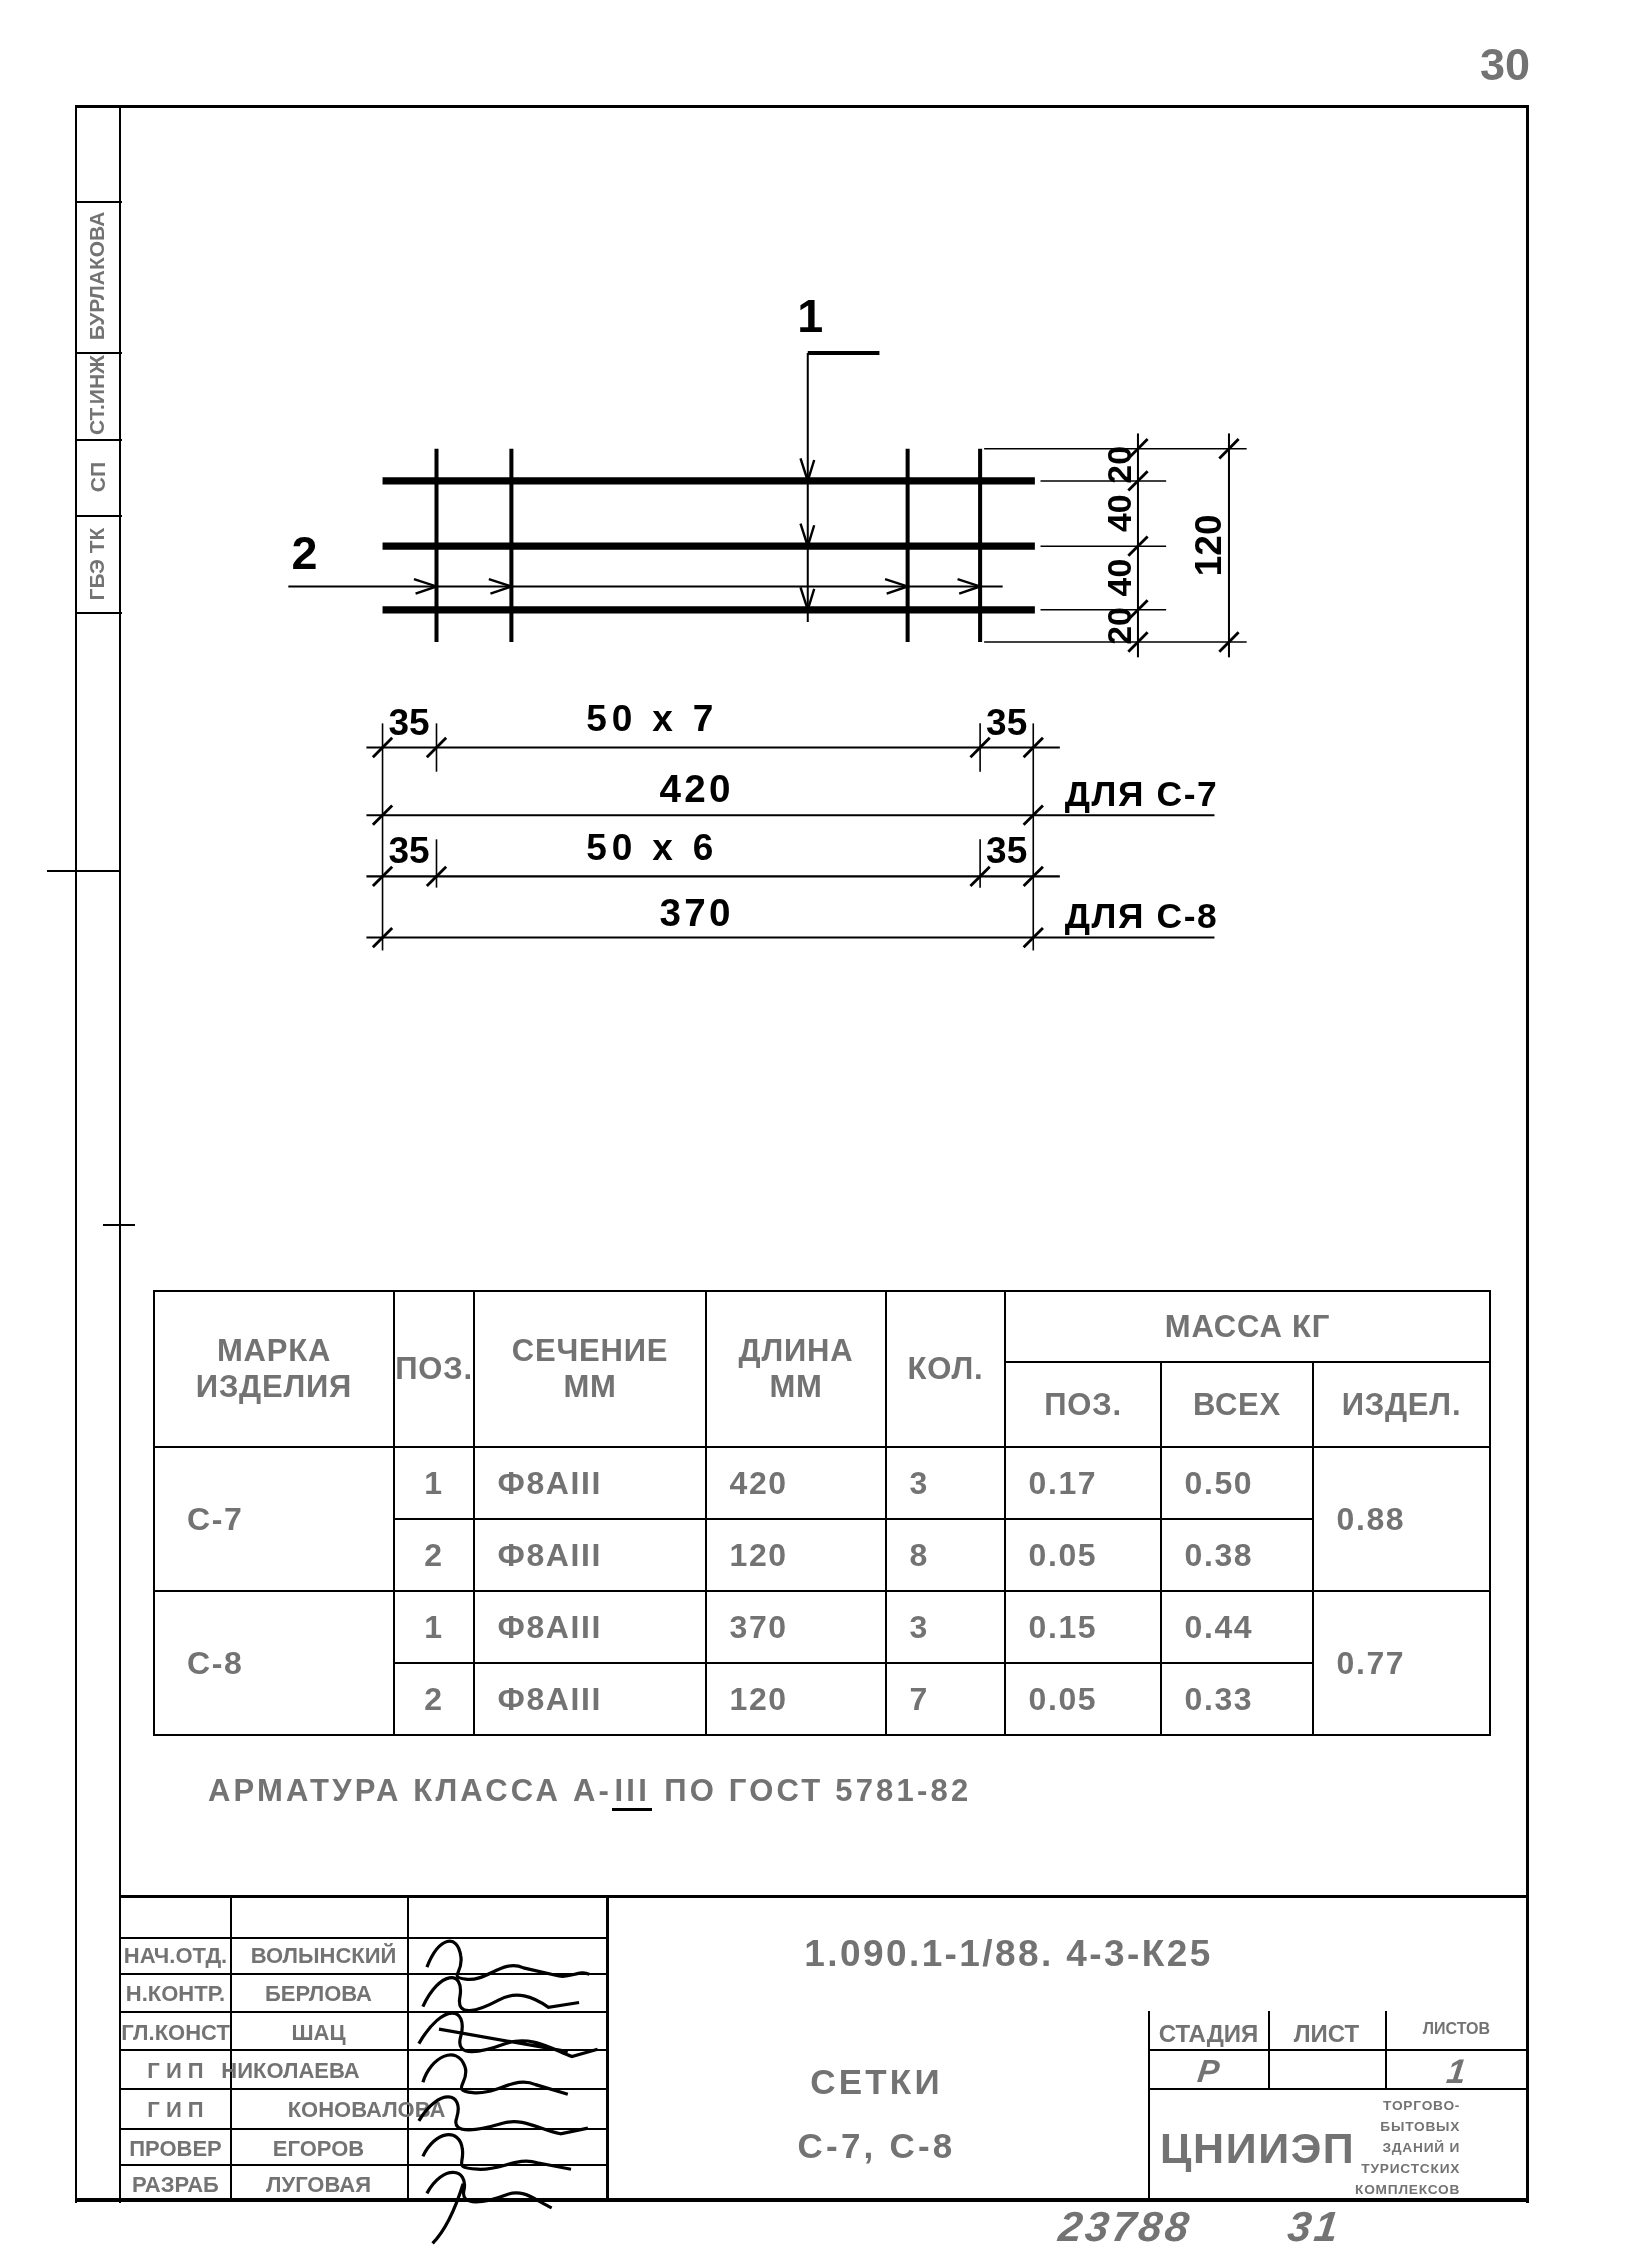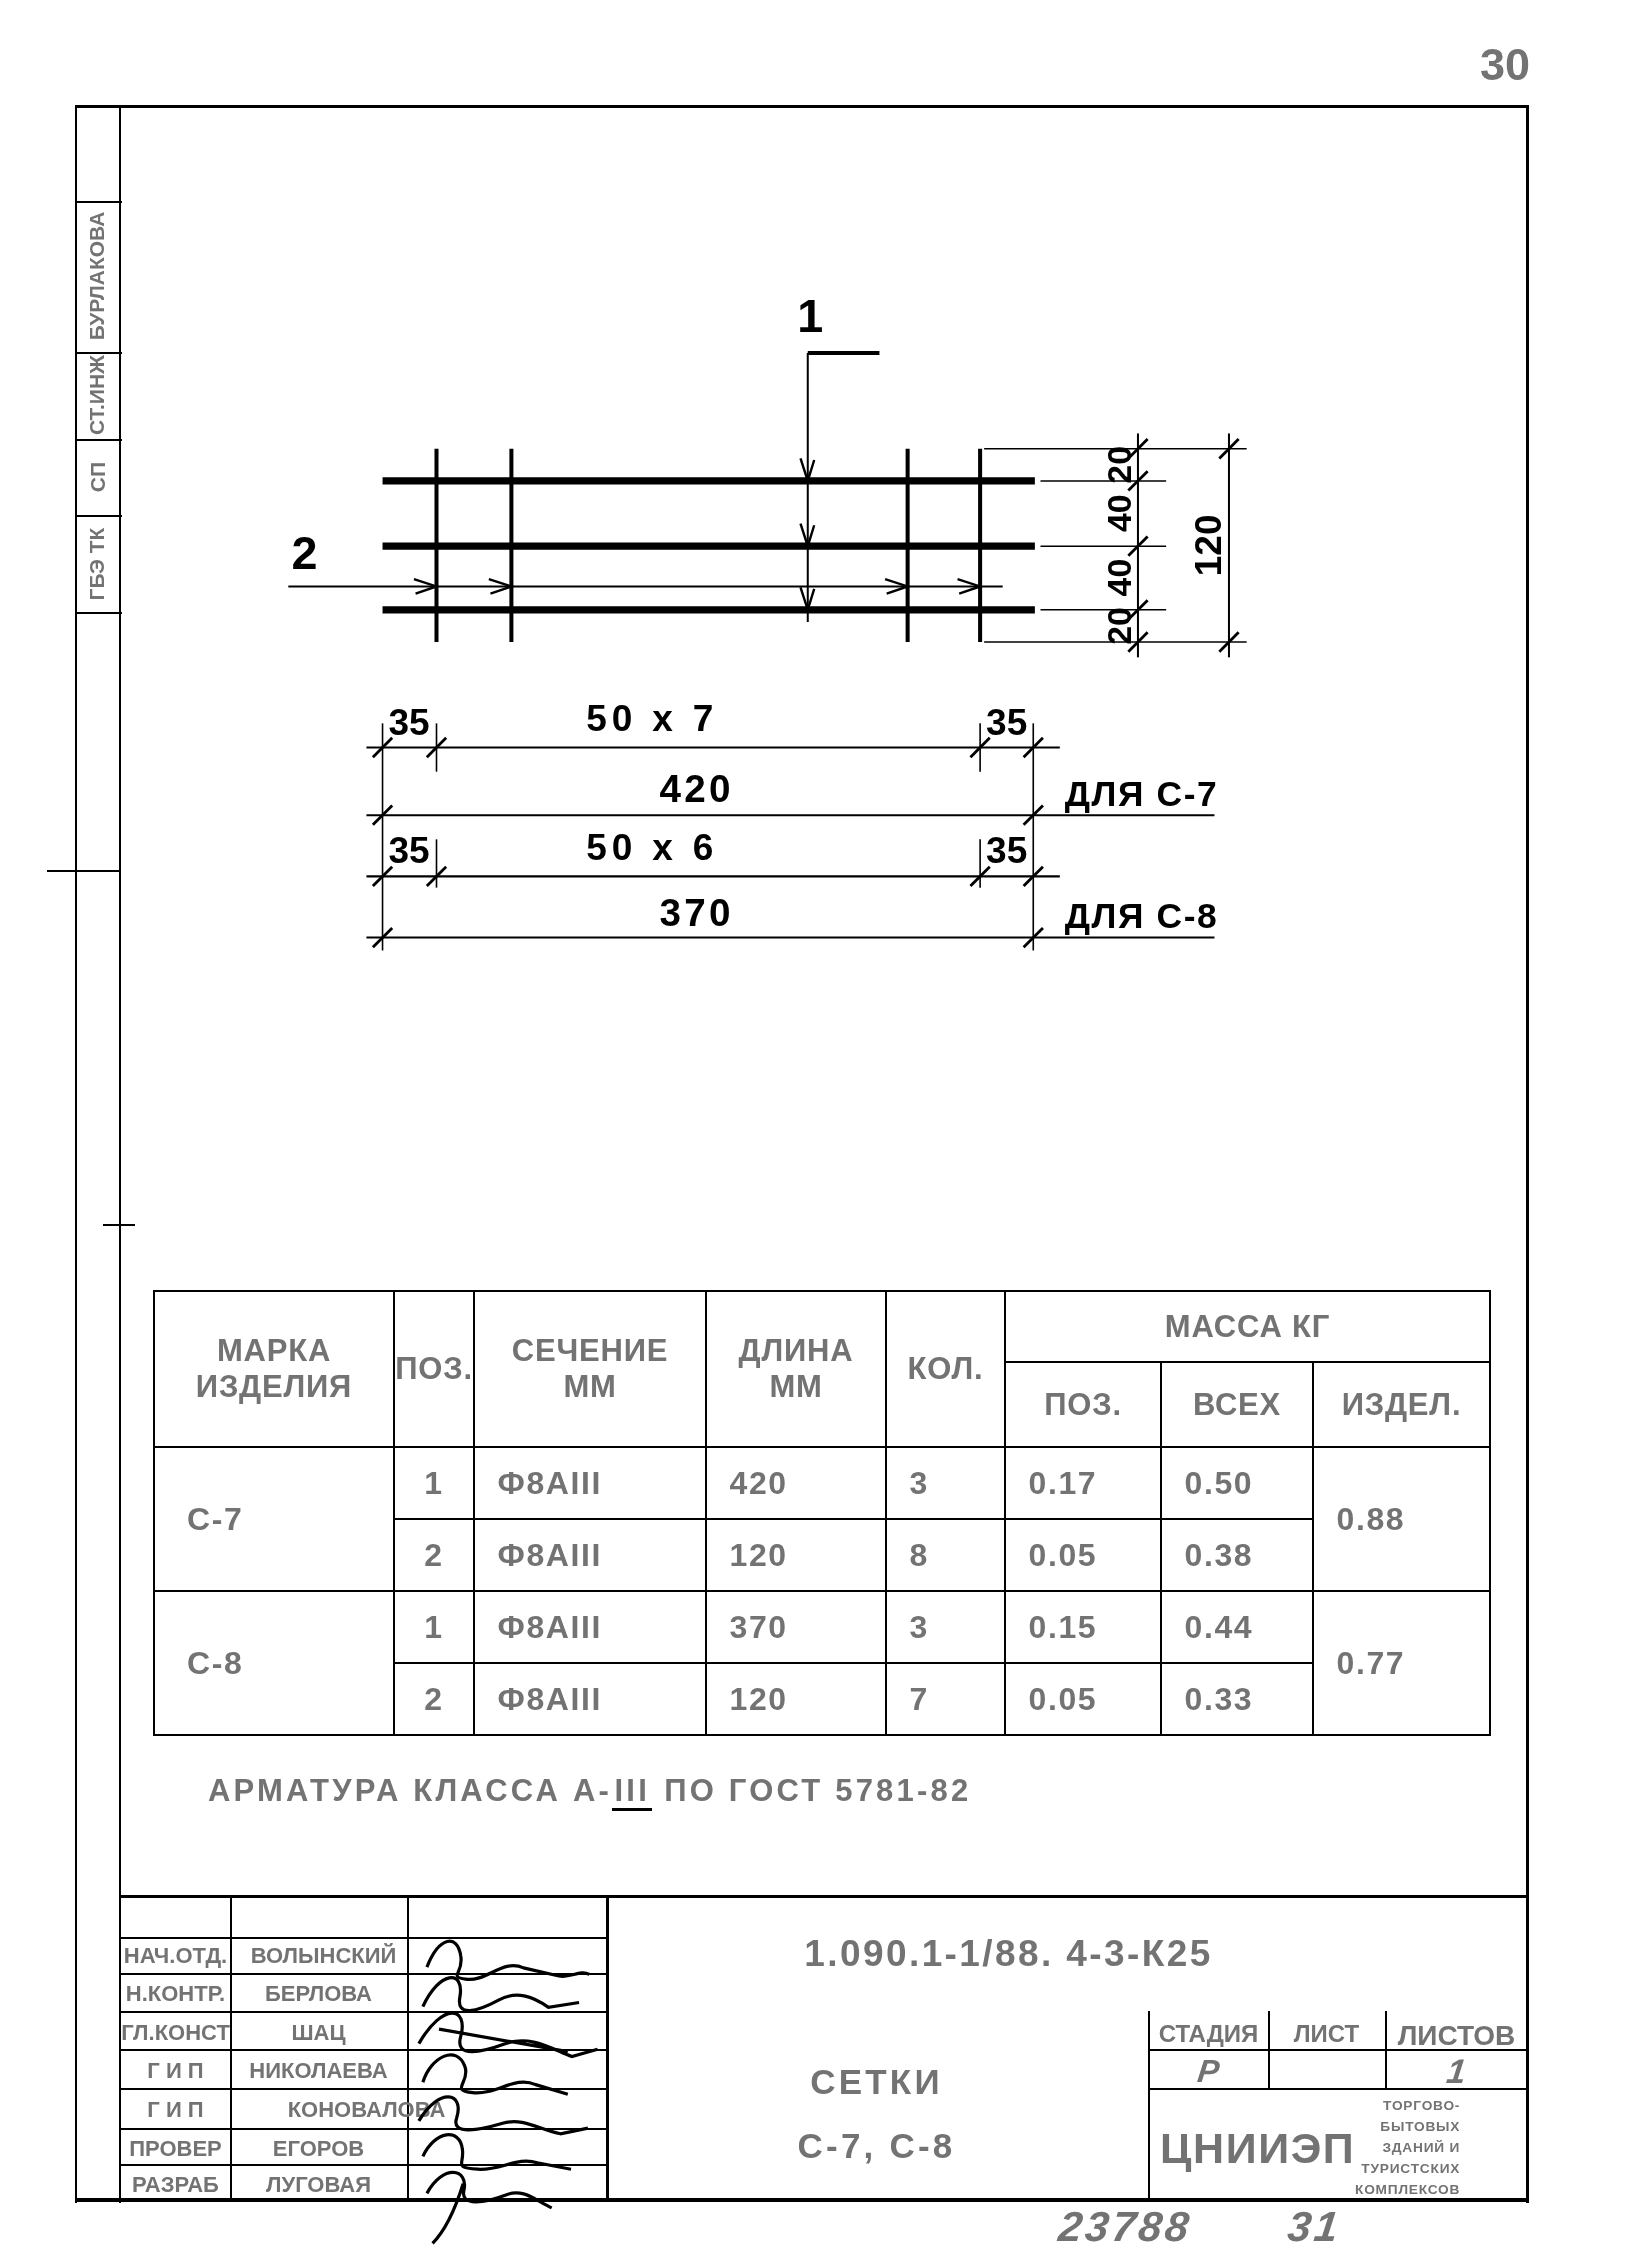--- a/index.html
+++ b/index.html
@@ -227,21 +227,21 @@
     <div class="tb-line" style="left:121px;top:2128px;width:488px;height:2.4px;"></div>
     <div class="tb-line" style="left:121px;top:2164px;width:488px;height:2.4px;"></div>
 
     <div class="tb-cell-label" style="left:121px;top:1943px;width:109px;">НАЧ.ОТД.</div>
     <div class="tb-cell-label" style="left:230px;top:1943px;width:187px;">ВОЛЫНСКИЙ</div>
     <div class="tb-cell-label" style="left:121px;top:1981px;width:109px;">Н.КОНТР.</div>
     <div class="tb-cell-label" style="left:230px;top:1981px;width:177px;">БЕРЛОВА</div>
     <div class="tb-cell-label" style="left:121px;top:2020px;width:109px;">ГЛ.КОНСТ</div>
     <div class="tb-cell-label" style="left:230px;top:2020px;width:177px;">ШАЦ</div>
     <div class="tb-cell-label" style="left:121px;top:2058px;width:109px;">Г И П</div>
-    <div class="tb-cell-label" style="left:242px;top:2058px;width:153px;">НИКОЛАЕВА</div>
+    <div class="tb-cell-label" style="left:214px;top:2058px;width:153px;">НИКОЛАЕВА</div>
     <div class="tb-cell-label" style="left:121px;top:2097px;width:109px;">Г И П</div>
     <div class="tb-cell-label" style="left:230px;top:2097px;width:177px;margin-left:48px;">КОНОВАЛОВА</div>
     <div class="tb-cell-label" style="left:121px;top:2136px;width:109px;">ПРОВЕР</div>
     <div class="tb-cell-label" style="left:230px;top:2136px;width:177px;">ЕГОРОВ</div>
     <div class="tb-cell-label" style="left:121px;top:2172px;width:109px;">РАЗРАБ</div>
     <div class="tb-cell-label" style="left:230px;top:2172px;width:177px;">ЛУГОВАЯ</div>
 
     <svg width="1626" height="2261" viewBox="0 0 2019 2808" style="pointer-events:none;">
       <path stroke-width="4" d="M530,2443 c15,-38 38,-42 42,-14 c4,22 -16,26 6,29 c26,4 46,-26 72,-14 l44,10 c15,3 25,-8 38,-2"></path>
       <path stroke-width="4" d="M525,2492 c20,-44 52,-47 46,-12 c-5,26 22,18 48,4 c22,-12 42,-5 62,9 l38,-6"></path>
@@ -257,21 +257,21 @@
     <div class="tb-line" style="left:1148px;top:2011px;width:2.4px;height:190px;"></div>
     <div class="txt" style="left:606px;top:2062px;width:541px;text-align:center;font-size:35px;letter-spacing:3.2px;">СЕТКИ</div>
     <div class="txt" style="left:606px;top:2126px;width:541px;text-align:center;font-size:35px;letter-spacing:3.2px;">С-7, С-8</div>
 
     <div class="tb-line" style="left:1148px;top:2049px;width:380px;height:2.4px;"></div>
     <div class="tb-line" style="left:1148px;top:2088px;width:380px;height:2.4px;"></div>
     <div class="tb-line" style="left:1268px;top:2011px;width:2.4px;height:77px;"></div>
     <div class="tb-line" style="left:1385px;top:2011px;width:2.4px;height:77px;"></div>
     <div class="tb-cell-label" style="left:1148px;top:2020px;width:121px;font-size:24px;">СТАДИЯ</div>
     <div class="tb-cell-label" style="left:1268px;top:2020px;width:117px;font-size:24px;">ЛИСТ</div>
-    <div class="tb-cell-label" style="left:1385px;top:2020px;width:143px;font-size:28px;">ЛИСТОВ</div>
+    <div class="tb-cell-label" style="left:1385px;top:2020px;width:143px;font-size:16px;">ЛИСТОВ</div>
     <div class="tb-cell-label hand" style="left:1148px;top:2053px;width:121px;font-size:32px;">Р</div>
     <div class="tb-cell-label" style="left:1268px;top:2053px;width:117px;font-size:32px;"></div>
     <div class="tb-cell-label hand" style="left:1385px;top:2052px;width:143px;font-size:34px;">1</div>
 
     <div class="txt" style="left:1160px;top:2124px;font-size:43px;letter-spacing:1.6px;">ЦНИИЭП</div>
     <div class="abs" style="left:1355px;top:2095px;font-weight:bold;font-size:13.7px;line-height:21px;letter-spacing:0.8px;">
       <div>ТОРГОВО-</div>
       <div>БЫТОВЫХ</div>
       <div>ЗДАНИЙ И</div>
       <div>ТУРИСТСКИХ</div>

